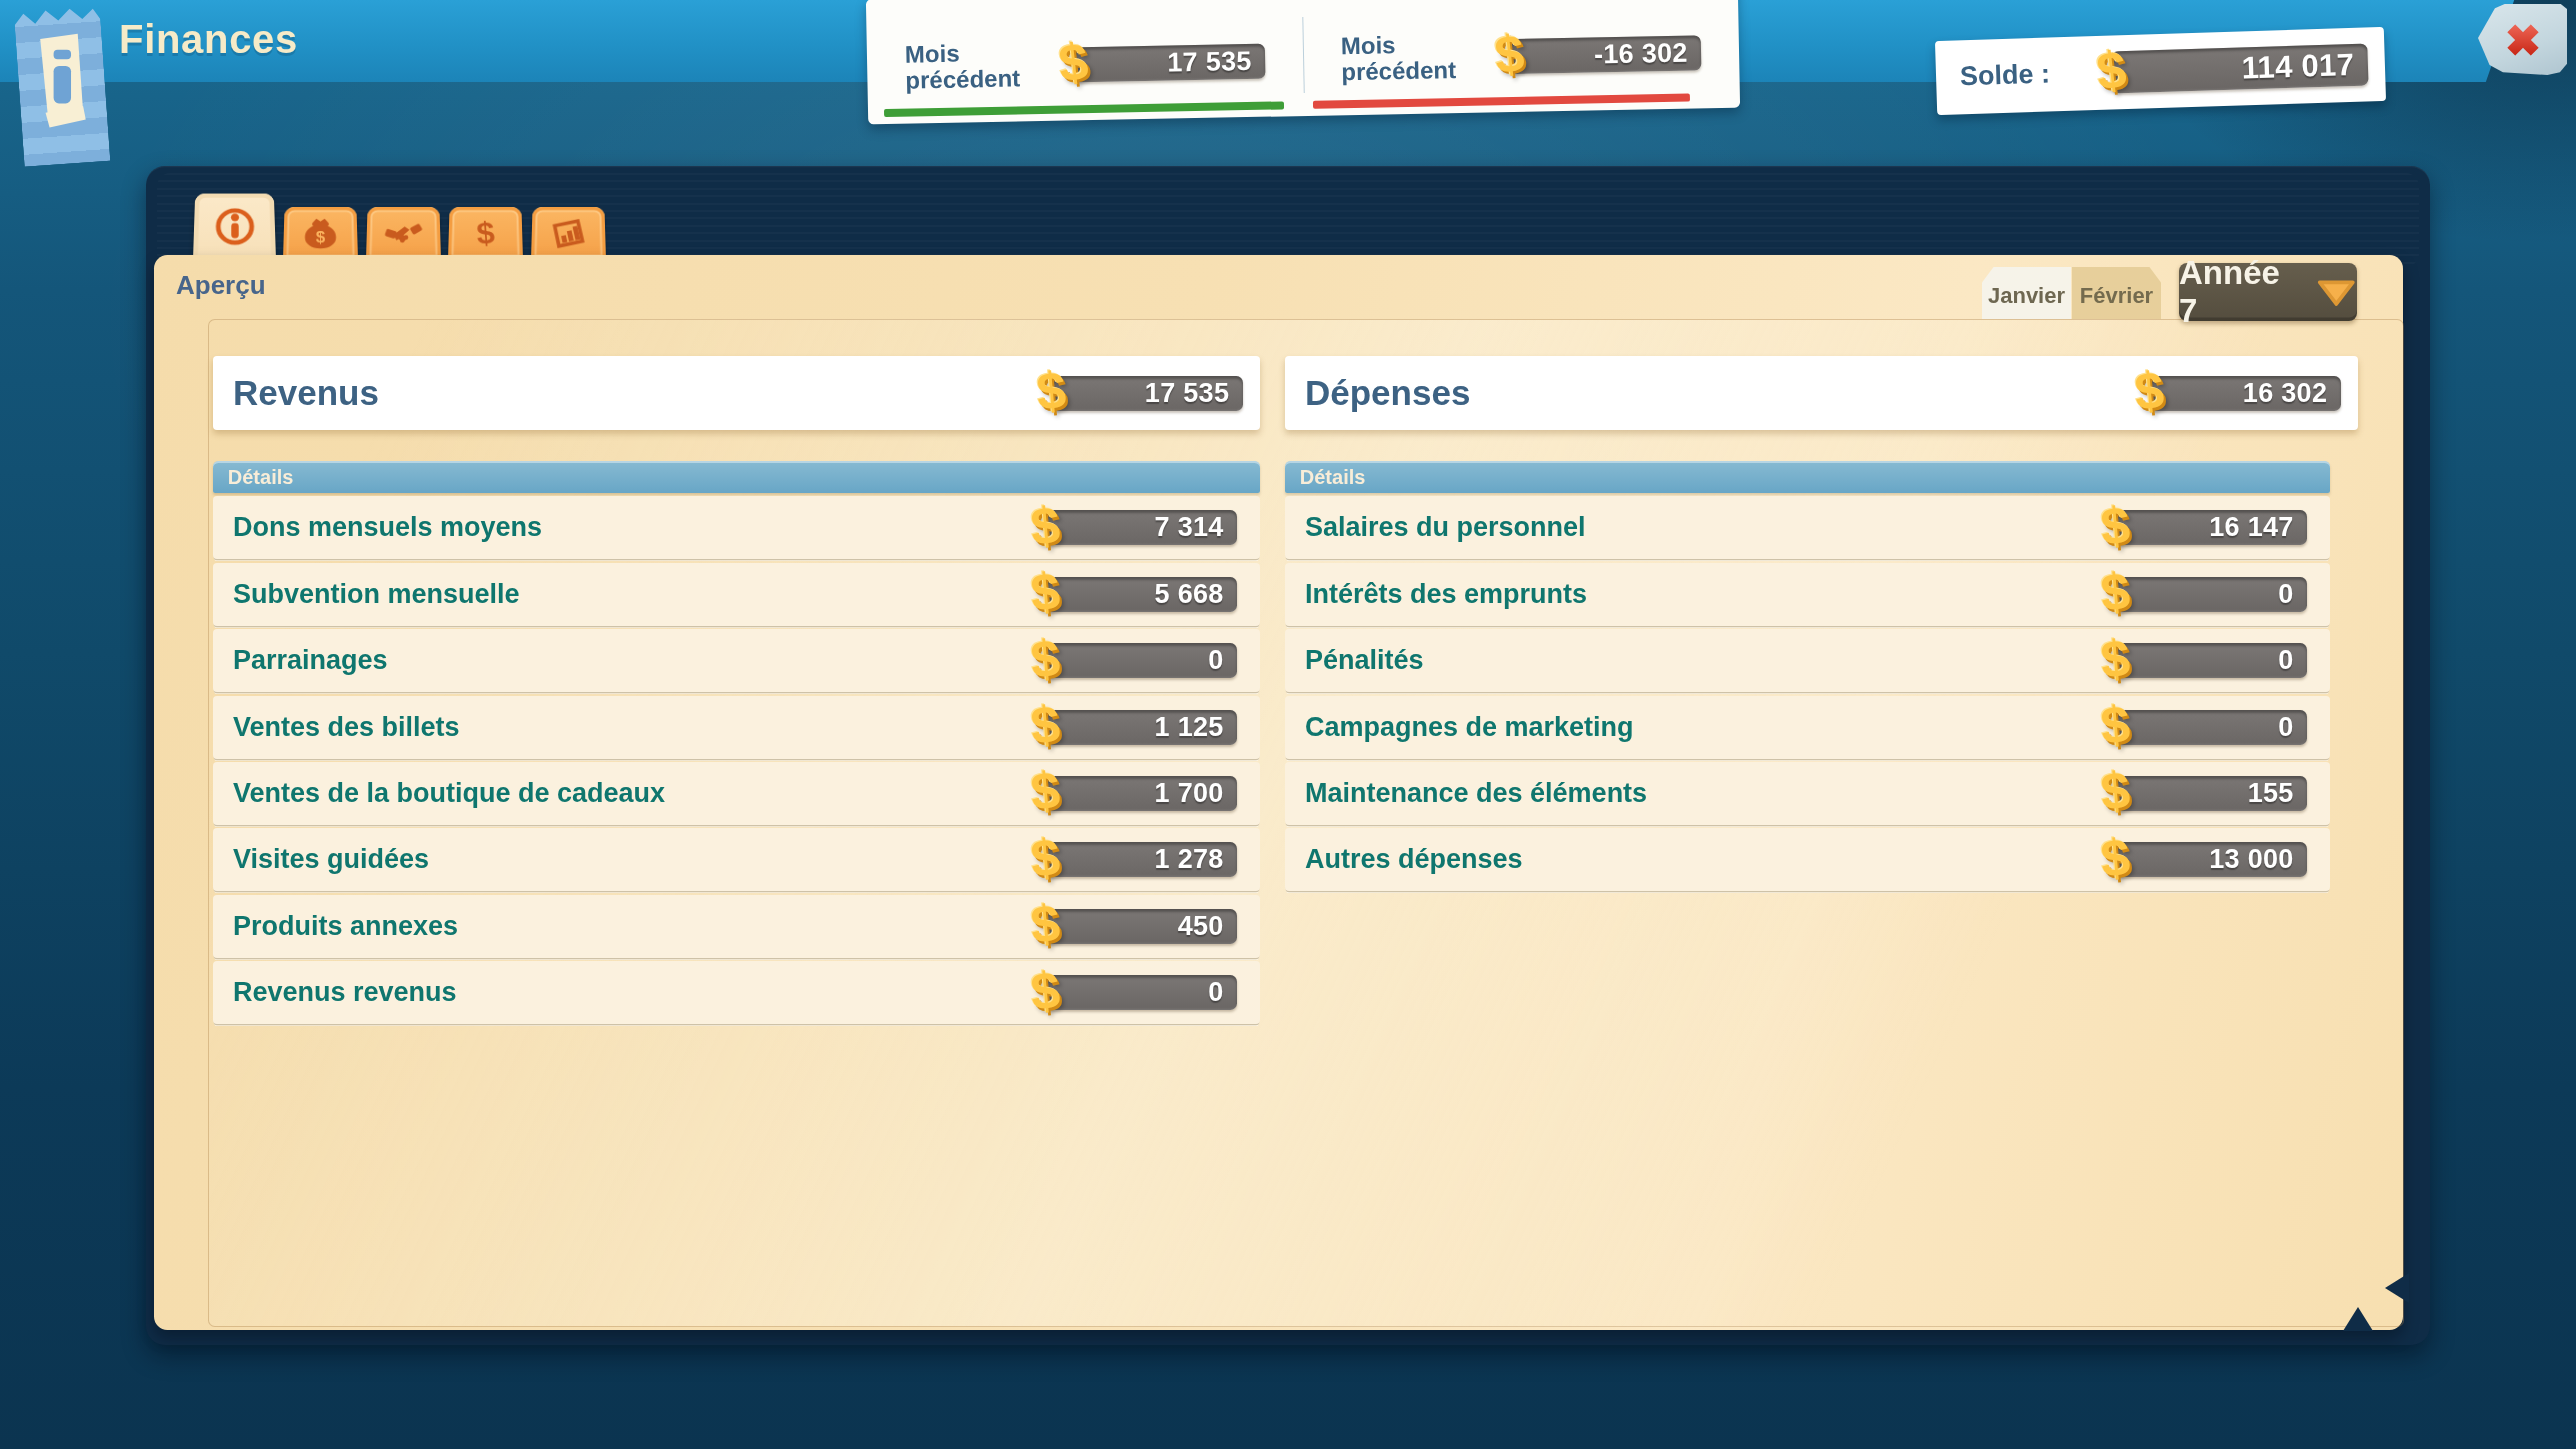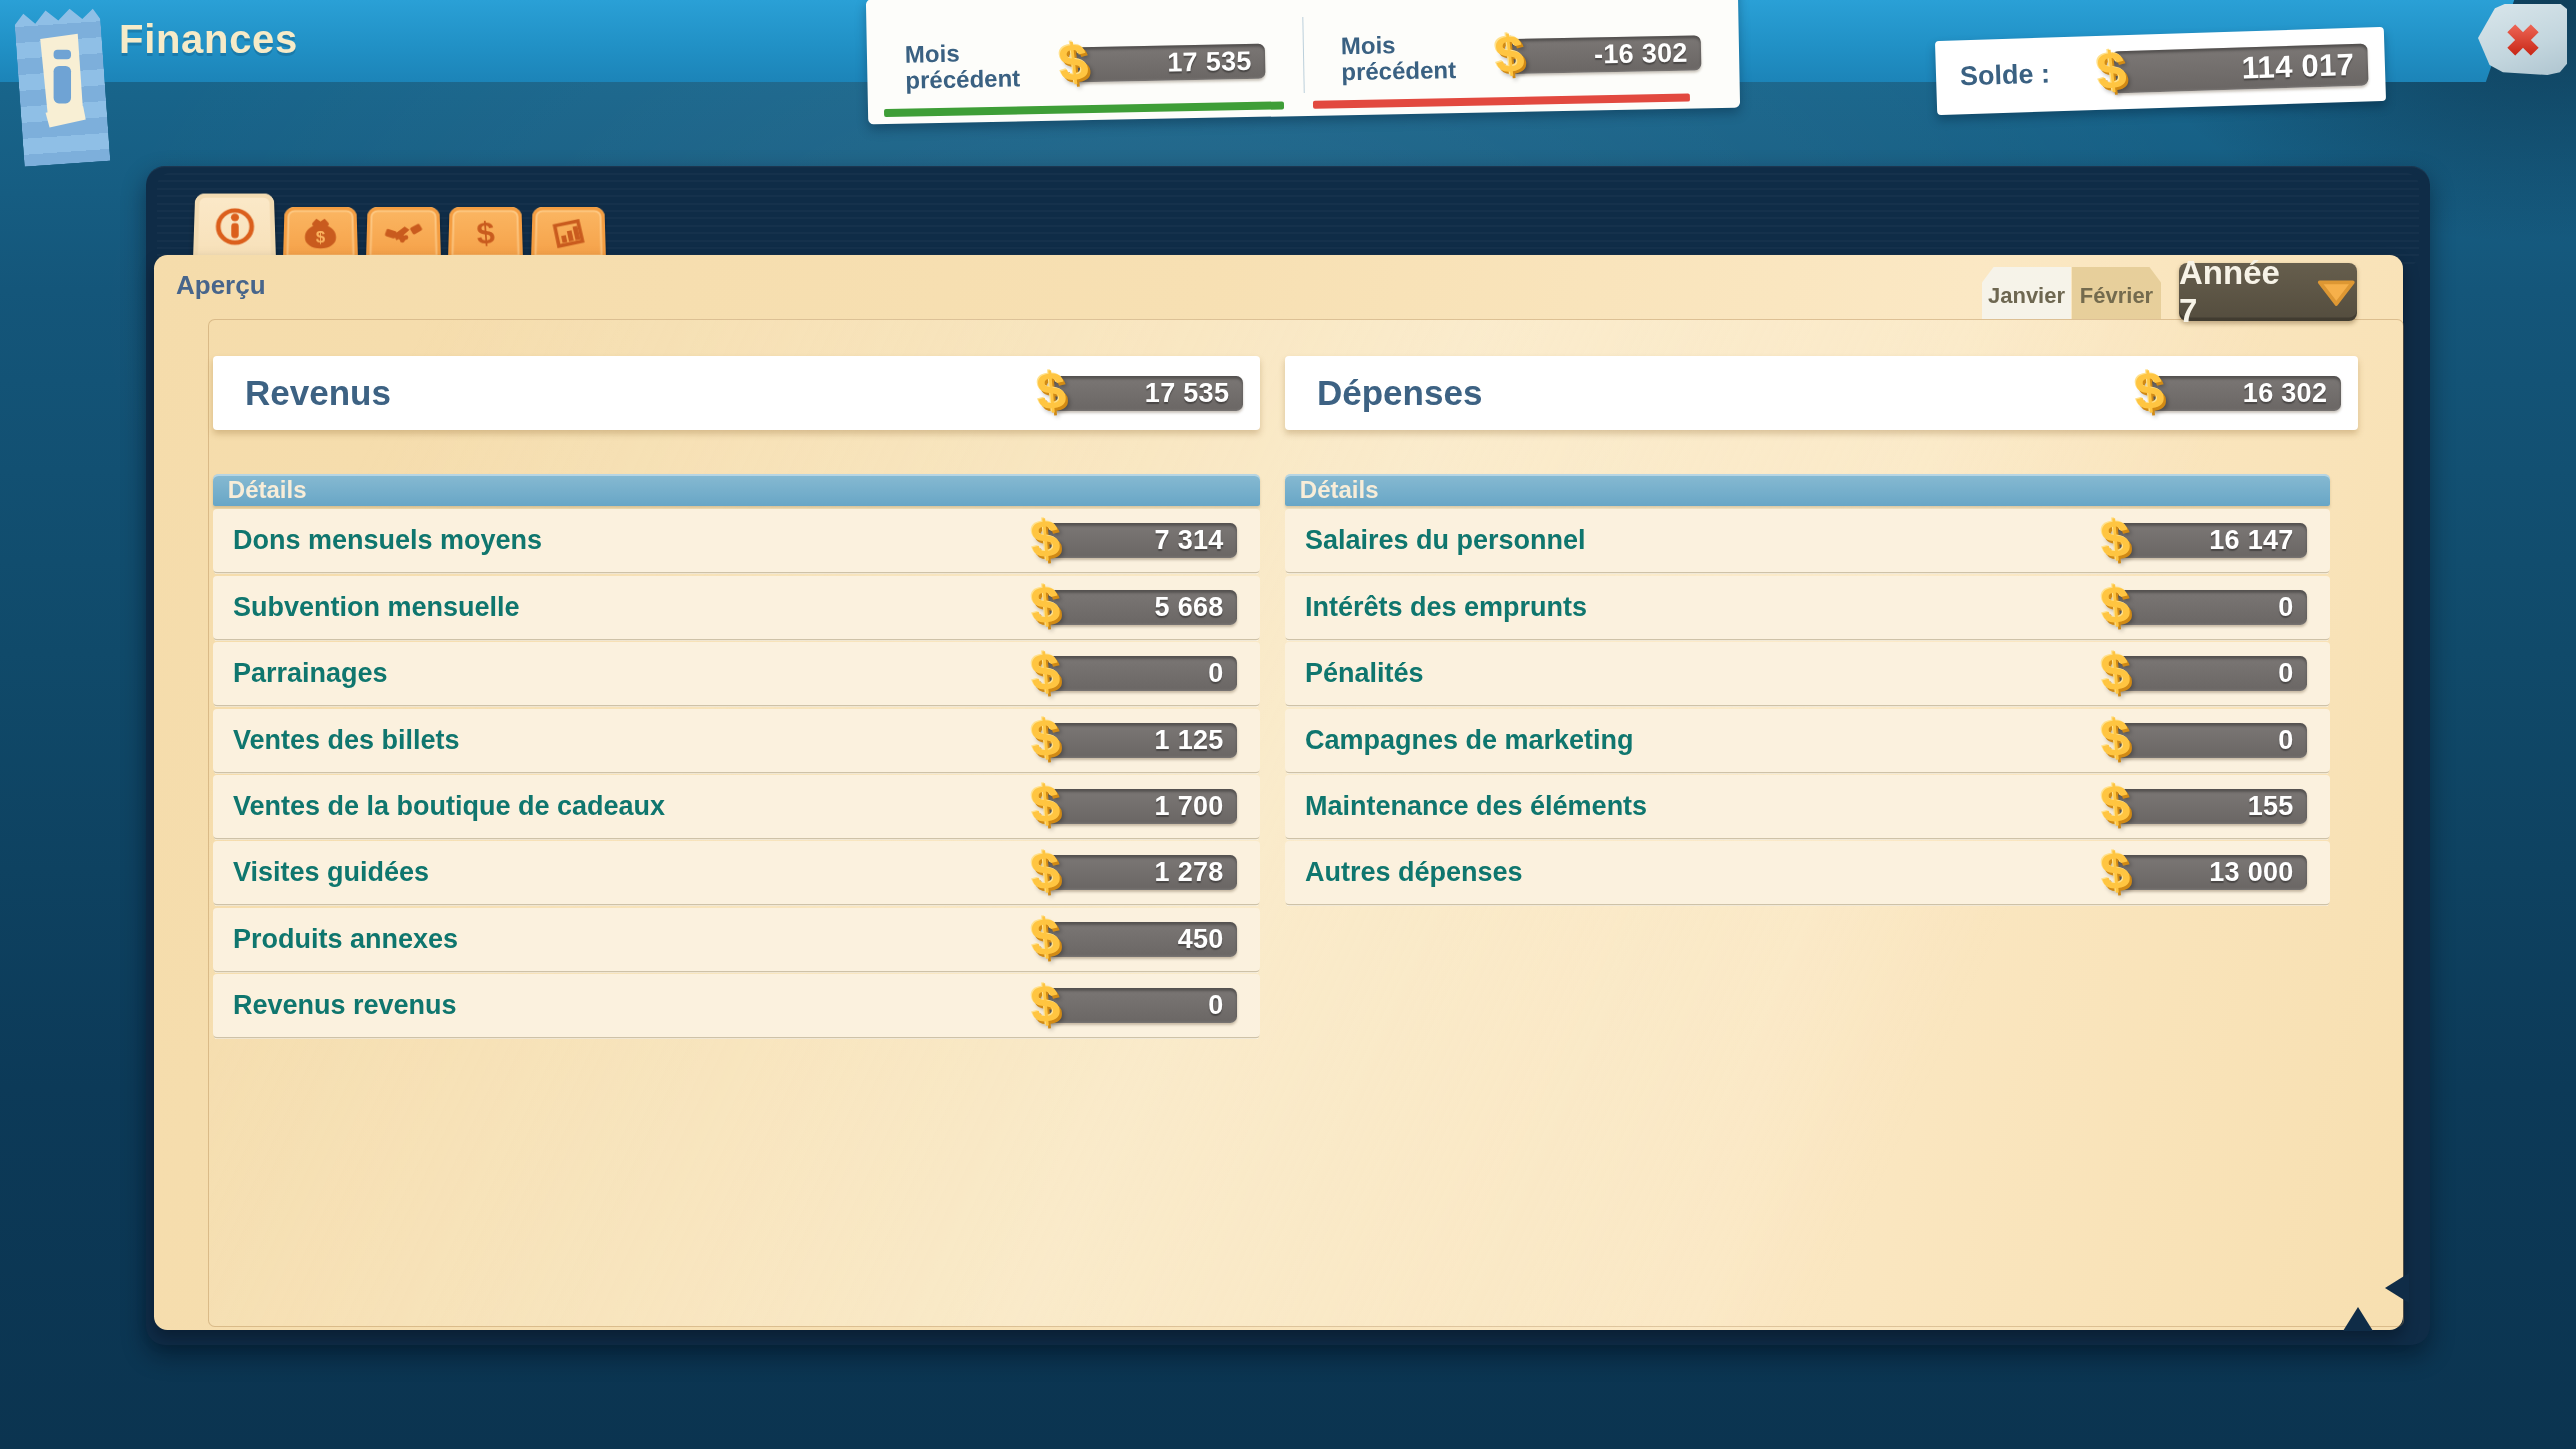--- a/index.html
+++ b/index.html
@@ -120,28 +120,28 @@
   }
   
   .col{position:absolute;top:356px;z-index:5;}
   #col-left{left:213px;width:1047px;}
   #col-right{left:1285px;width:1045px;}
   .section-head{
     height:74px;background:#FFFFFF;border-radius:4px;display:flex;align-items:center;
     box-shadow:0 4px 6.7px rgba(140,100,40,.30);
   }
   #col-right .section-head{width:1073px;justify-content:center;}
-  .section-title{margin-left:32px;font-size:35px;font-weight:800;color:#3D6283;}
+  .section-title{margin-left:20px;font-size:35px;font-weight:800;color:#3D6283;}
   .head-pill{margin-left:auto;margin-right:17.4px;min-width:223px;height:39px;}
   .head-pill .num{font-size:31px;}
   .details-bar{
-    margin-top:44px;height:32px;border-radius:5.4px 5.4px 2px 2px;
+    margin-top:31px;height:32px;border-radius:5.4px 5.4px 2px 2px;
     background:linear-gradient(180deg,#87BAD2 0%,#68A6C6 100%);
     box-shadow:inset 0 2px 0 rgba(255,255,255,.4), 0 2px 2.7px rgba(100,80,40,.22);
-    display:flex;align-items:center;color:#F8EDD8;font-size:24px;font-weight:700;padding-left:14.8px;
+    display:flex;align-items:center;color:#F8EDD8;font-size:20px;font-weight:700;padding-left:14.8px;
   }
   .rows{margin-top:3.4px;}
   .detail-row{
     height:63px;margin-bottom:3.4px;background:#FBF1DE;border-radius:4px;
     display:flex;align-items:center;
     box-shadow:0 2px 0 -0.7px #CEC2A8, 0 3.4px 0 -1.3px rgba(255,255,255,.55);
   }
   .row-label{margin-left:20px;font-size:27px;font-weight:700;color:#0f766e;}
   .row-pill{margin-left:auto;margin-right:23px;}
   

